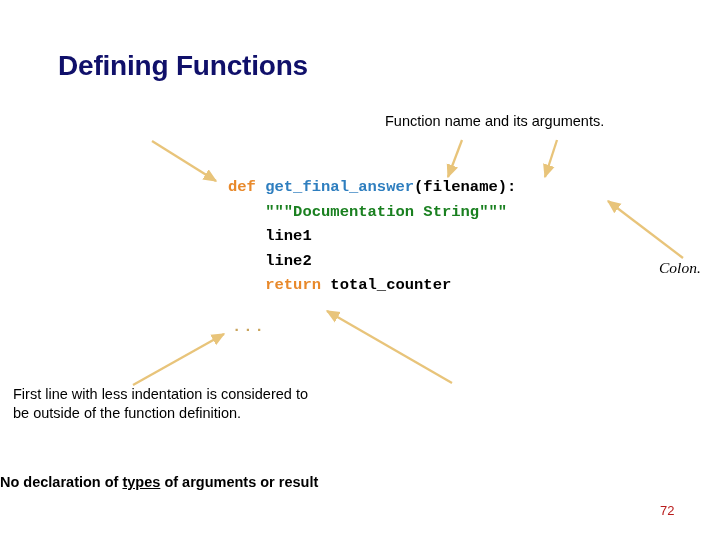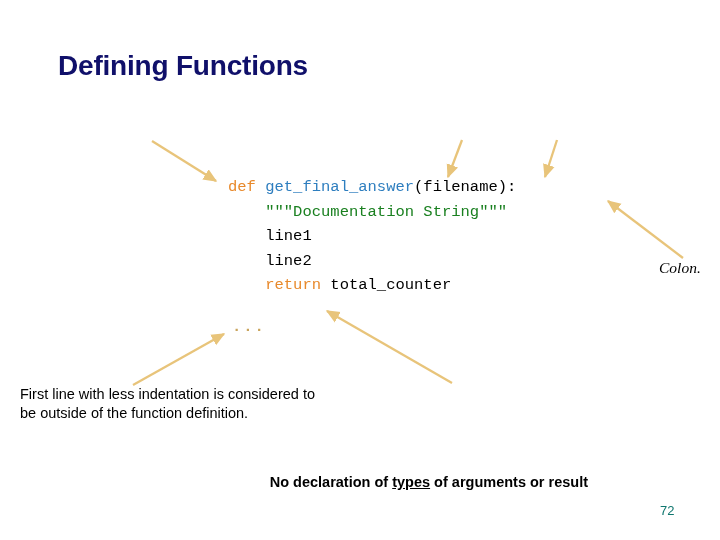--- a/index.html
+++ b/index.html
@@ -54,21 +54,21 @@
     font-weight: bold;
     color: #E8892B;
   }
 
   .code {
     position: absolute;
     left: 228px;
     top: 175px;
     font-family: "Liberation Mono", monospace;
     font-size: 15.5px;
-    font-weight: normal;
+    font-weight: bold;
     line-height: 24.5px;
     color: #000000;
     white-space: pre;
   }
   .code .ln { display: block; }
   .kw      { color: #E8892B; }
   .fname   { color: #2E7EBF; }
   .plain   { color: #000000; }
   .str     { color: #1A8020; }
 
@@ -93,35 +93,35 @@
     color: #000000;
     white-space: nowrap;
     font-style: italic;
   }
 
   .footer-note {
     position: absolute;
     left: 0;
     top: 474px;
     width: 588px;
-    text-align: right;
+    text-align: left;
     font-family: "Liberation Sans", sans-serif;
     font-size: 14.5px;
     font-weight: bold;
     color: #000000;
   }
   .footer-note u { text-decoration: underline; }
 
   .slide-number {
     position: absolute;
     left: 660px;
     top: 503px;
     font-family: "Liberation Sans", sans-serif;
     font-size: 13px;
-    color: #0f766e;
+    color: #b91c1c;
   }
 </style>
 </head>
 <body>
 
 <div id="slide">
 
   <svg id="arrow-layer" viewBox="0 0 720 540" width="720" height="540">
     <defs>
       <marker id="ahead" markerWidth="7" markerHeight="7" refX="5.4" refY="3" orient="auto" markerUnits="strokeWidth">
@@ -132,28 +132,29 @@
     <line x1="462" y1="140" x2="448" y2="177" stroke="#E8C47A" stroke-width="2.3" marker-end="url(#ahead)"></line>
     <line x1="557" y1="140" x2="545" y2="177" stroke="#E8C47A" stroke-width="2.3" marker-end="url(#ahead)"></line>
     <line x1="683" y1="258" x2="608" y2="201" stroke="#E8C47A" stroke-width="2.3" marker-end="url(#ahead)"></line>
     <line x1="133" y1="385" x2="224" y2="334" stroke="#E8C47A" stroke-width="2.3" marker-end="url(#ahead)"></line>
     <line x1="452" y1="383" x2="327" y2="311" stroke="#E8C47A" stroke-width="2.3" marker-end="url(#ahead)"></line>
   </svg>
 
   <div class="title">Defining Functions</div>
 
 
+  <div class="callout" style="left:385px; top:112px;">Function name and its arguments.</div>
 
   <div class="code"><span class="ln"><span class="kw">def </span><span class="fname">get_final_answer</span><span class="plain">(filename):</span></span><span class="ln"><span class="plain">    </span><span class="str">"""Documentation String"""</span></span><span class="ln"><span class="plain">    </span><span class="plain">line1</span></span><span class="ln"><span class="plain">    </span><span class="plain">line2</span></span><span class="ln"><span class="plain">    </span><span class="kw">return </span><span class="plain">total_counter</span></span></div>
 
   <div class="ellipsis">...</div>
 
   <div class="colon-label">Colon.</div>
 
-  <div class="callout wrap" style="left:20px; top:385px; width:300px;">First line with less indentation is considered to be outside of the function definition.</div>
+  <div class="callout wrap" style="left:13px; top:385px; width:300px;">First line with less indentation is considered to be outside of the function definition.</div>
 
 
   <div class="footer-note">
     <span>No declaration of </span><u>types</u><span> of arguments or result</span>
   </div>
 
   <div class="slide-number">72</div>
 
 </div>
 

